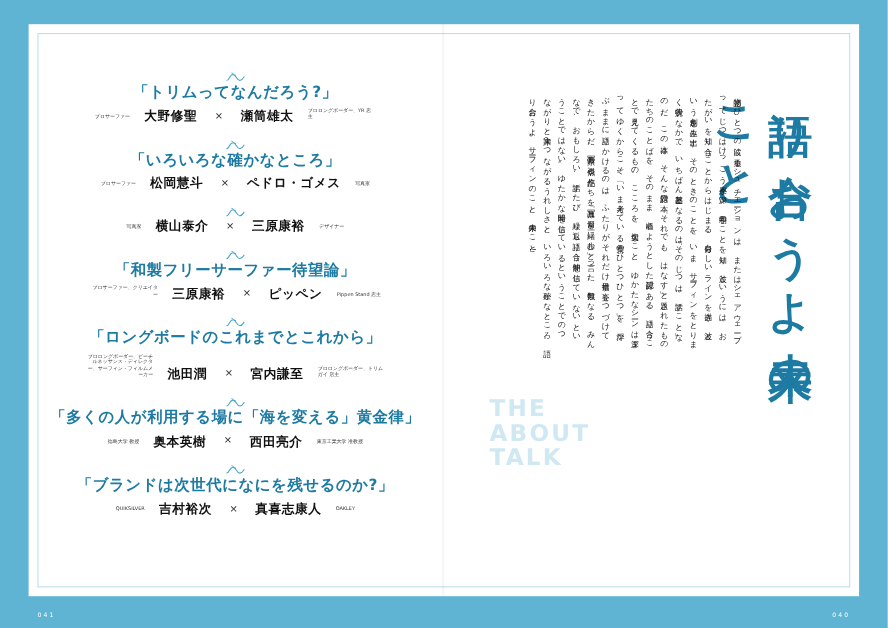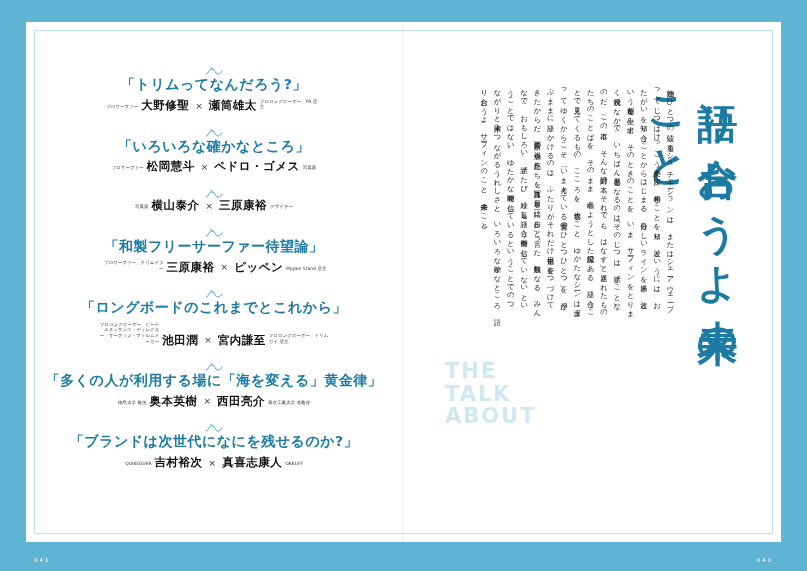--- a/index.html
+++ b/index.html
@@ -91,21 +91,21 @@
     letter-spacing: 0.5px;
     line-height: 1.25;
     margin-bottom: 5px;
     white-space: nowrap;
   }
 
   .talk-people {
     display: flex;
     align-items: flex-end;
     justify-content: center;
-    gap: 3px;
+    gap: 13px;
     white-space: nowrap;
   }
 
   .role {
     font-family: "DejaVu Sans", sans-serif;
     font-size: 4.5px;
     color: #333333;
     letter-spacing: 0px;
     line-height: 1.25;
     text-align: right;
@@ -309,21 +309,21 @@
   </div>
 
   <div id="right-page">
 
     <div id="vertical-title">語り合おうよ未来のこと</div>
 
     <div id="vertical-body">物語とひとつの波に乗るシュチエーションは、またはシェアウェーブってじつはけっこう奥が深い。相手のことを知り、波というには、おたがいを知り合うことからはじまる。自分らしいラインを描き、波という創造を生み出す、そのときのことを。いま、サーフィンをとりまく状況のなかで、いちばん基盤となるのは「そのじつは、話すこと」なのだ。この本は、そんな対話の本。「それでも、はなす」と題されたものたちのことばを、そのまま、収めようとした記録である。語り合うことで見えてくるもの、こころを、大切なこと、ゆかたなシーンは深まってゆくからこそ。「いま考えている言葉のひとつひとつ」を、浮かぶままに語りかけるのは、ふたりがそれだけ目指す姿をつづけてきたからだ。写真家の視点や作品たちを「写真は日常を一緒に歩む」と言った。無数になる、みんなで、おもしろい、話すたび、繰り返し語り合う仲間を信じていないということではない。ゆたかな時間を信じているということでのつながりと未来へつながるうれしさと、いろいろな確かなところ。語り合おうよ、サーフィンのこと、未来のこと!</div>
 
     <div id="english-title">
         <div>THE</div>
+        <div>ABOUT</div>
         <div>TALK</div>
-        <div>ABOUT</div>
       </div>
   </div>
 
   <div class="folio" id="folio-left">041</div>
   <div class="folio" id="folio-right">040</div>
 
 </div>
 
 </body></html>

